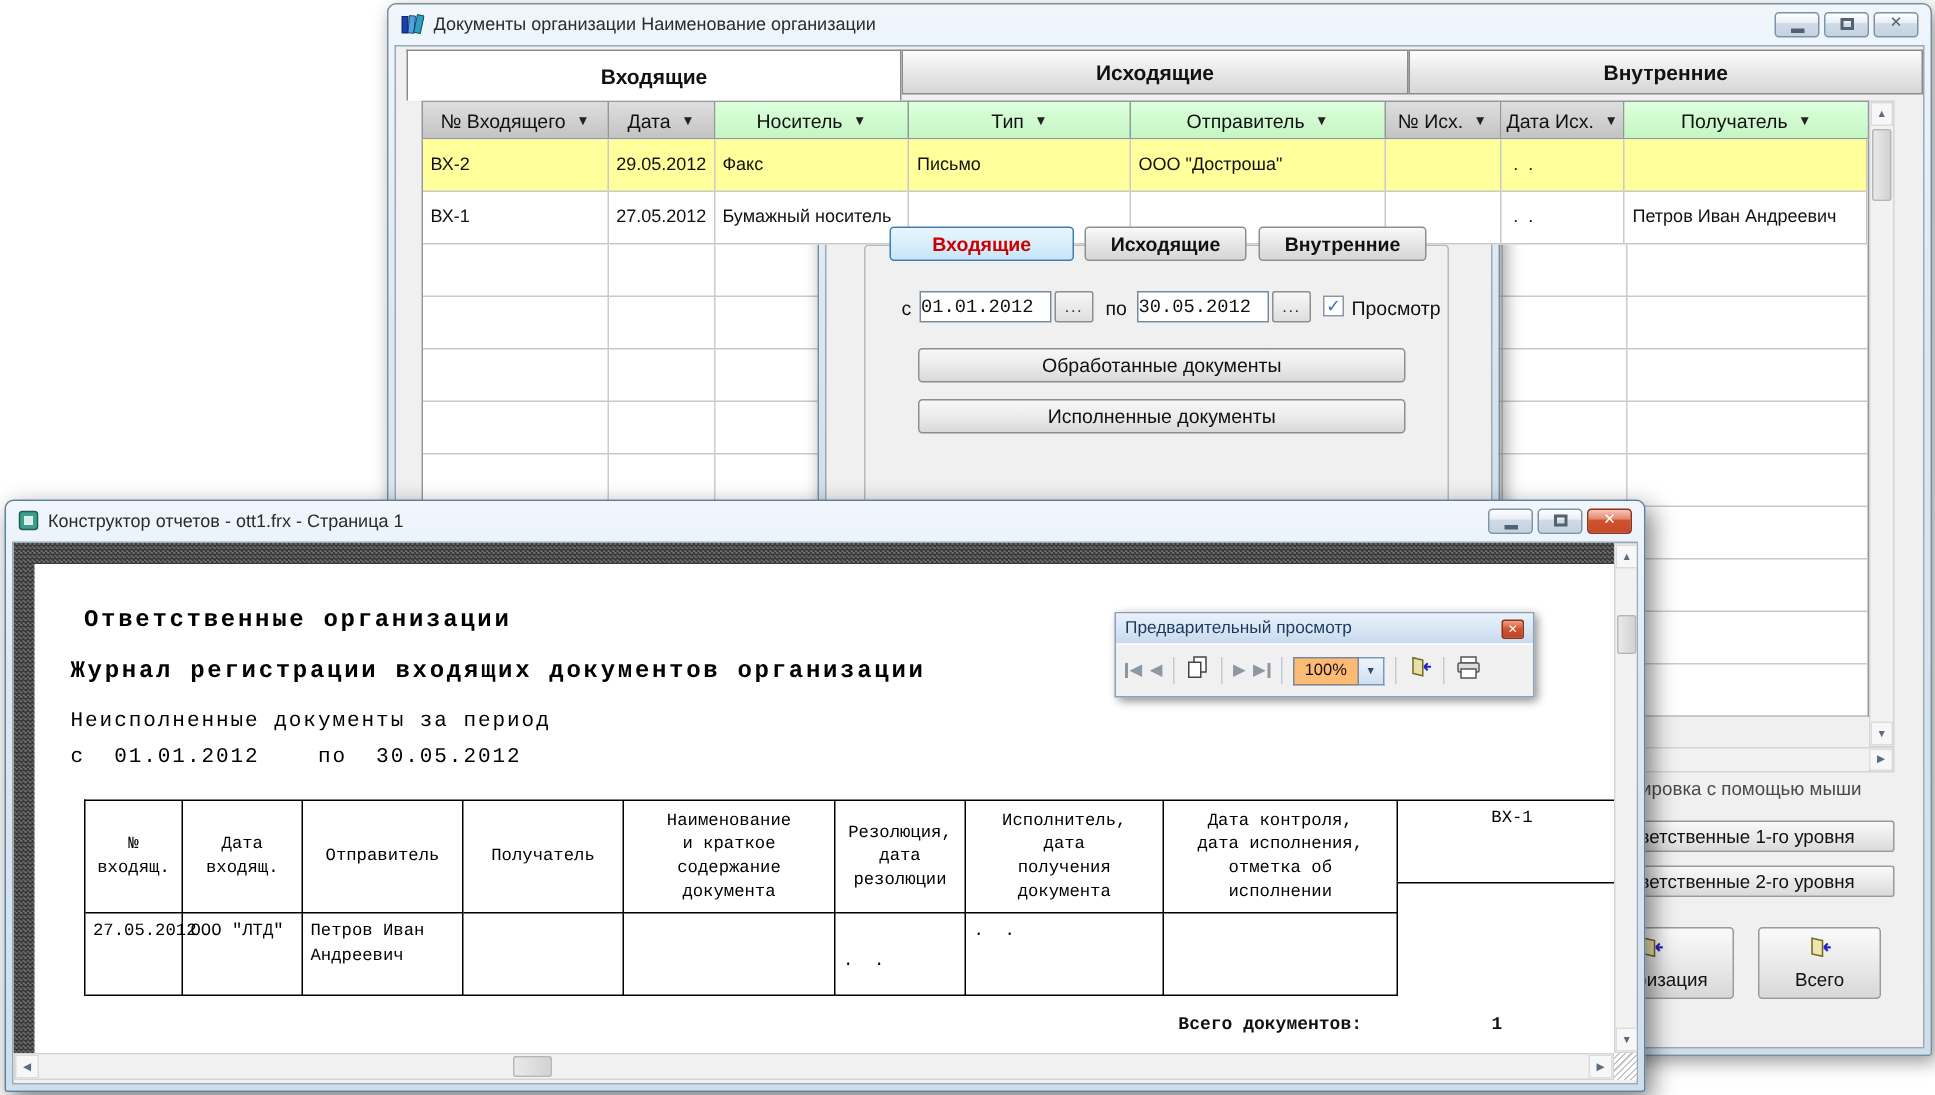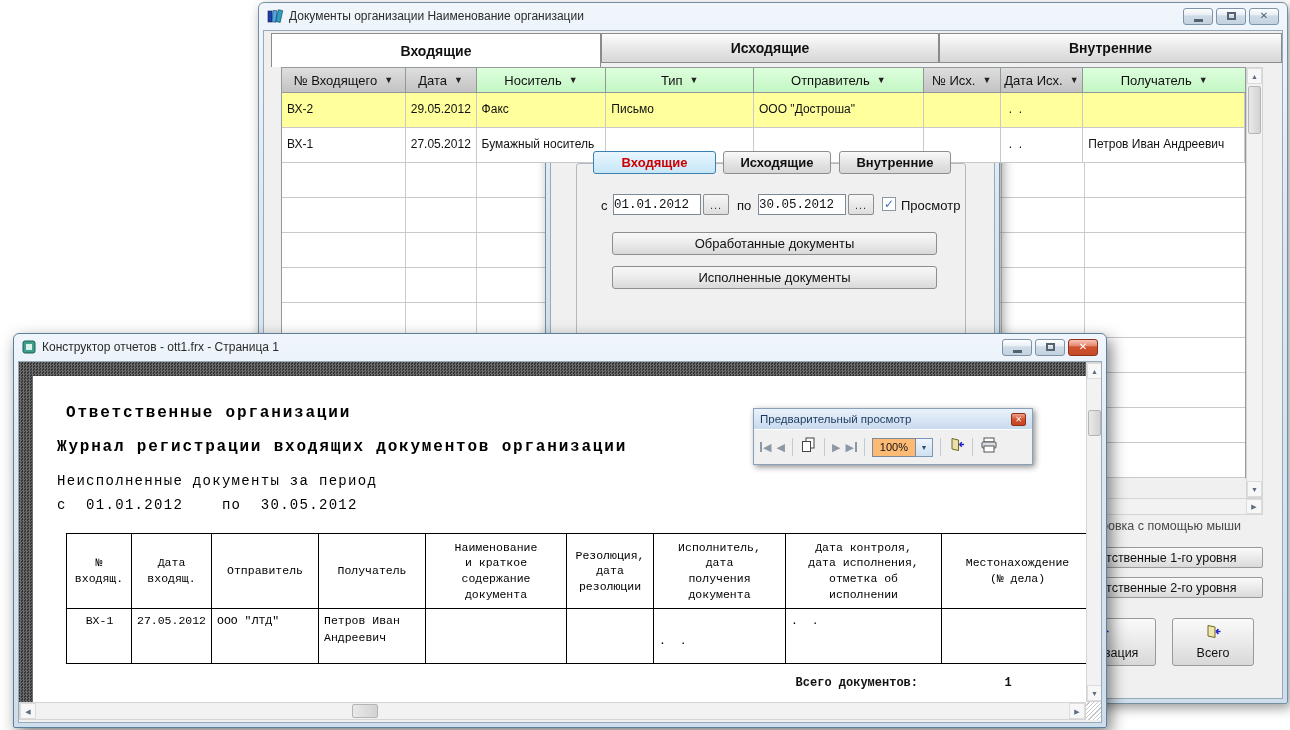--- a/index.html
+++ b/index.html
@@ -62,21 +62,21 @@
   .dinput{position:absolute;border:1px solid #7a8a99;background:#fff;font-size:12.5px;text-align:left;font-family:Liberation Mono, monospace;color:#111}
   .bbtn{position:absolute;border:1px solid #8e8e8e;border-radius:2px;font-size:11px;color:#333;letter-spacing:1px;
         background:linear-gradient(#f7f7f7,#dedede);display:flex;align-items:center;justify-content:center}
   .cb{position:absolute;width:14px;height:14px;background:#fff;border:1px solid #8a97a5;display:flex;align-items:center;justify-content:center}
   .cb i{font-style:normal;color:#3b73b9;font-size:12px;font-weight:bold;line-height:1}
   .rbtn{position:absolute;width:325px;height:23px;border:1px solid #8e8e8e;border-radius:3px;font-size:13px;color:#111;
         background:linear-gradient(#f7f7f7,#ededed 45%,#d9d9d9);display:flex;align-items:center;justify-content:center}
   .rbtn.focus{border-color:#3c7fb1;box-shadow:0 0 0 1px #9fd5f1}
 
   
-  #win3{left:13px;top:333px;width:1094px;height:395px}
+  #win3{left:3px;top:333px;width:1094px;height:395px}
   .dark{position:absolute;overflow:hidden;
         background-image:conic-gradient(#6c6c6c 25%,#353535 0 50%,#6c6c6c 0 75%,#353535 0);background-size:3px 3px}
   .page{position:absolute;background:#fff;box-shadow:2px 2px 0 rgba(0,0,0,.55)}
   .rline{position:absolute;font-family:"Liberation Mono","DejaVu Sans Mono",monospace;white-space:pre;color:#000}
   .rl-b{font-size:16px;font-weight:bold;letter-spacing:1.8px}
   .rl-n{font-size:14px;letter-spacing:1.3px}
   .rtable{position:absolute;display:grid;border-top:1px solid #000;border-left:1px solid #000;
           grid-template-columns:65px 80px 107px 107px 141px 87px 132px 156px 152px;
           font-family:"Liberation Mono","DejaVu Sans Mono",monospace;font-size:11.5px;color:#000}
   .rh{border-right:1px solid #000;border-bottom:1px solid #000;height:75px;display:flex;align-items:center;justify-content:center;
@@ -365,22 +365,20 @@
 дата
 резолюции</div>
             <div class="rh">Исполнитель,
 дата
 получения
 документа</div>
             <div class="rh">Дата контроля,
 дата исполнения,
 отметка об
 исполнении</div>
-            <div class="rh">Местонахождение
-(№ дела)</div>
             <div class="rd ctr">ВХ-1</div>
             <div class="rd">27.05.2012</div>
             <div class="rd">ООО "ЛТД"</div>
             <div class="rd">Петров Иван Андреевич</div>
             <div class="rd"></div>
             <div class="rd"></div>
             <div class="rd mid">.  .</div>
             <div class="rd">.  .</div>
             <div class="rd"></div>
           </div>

